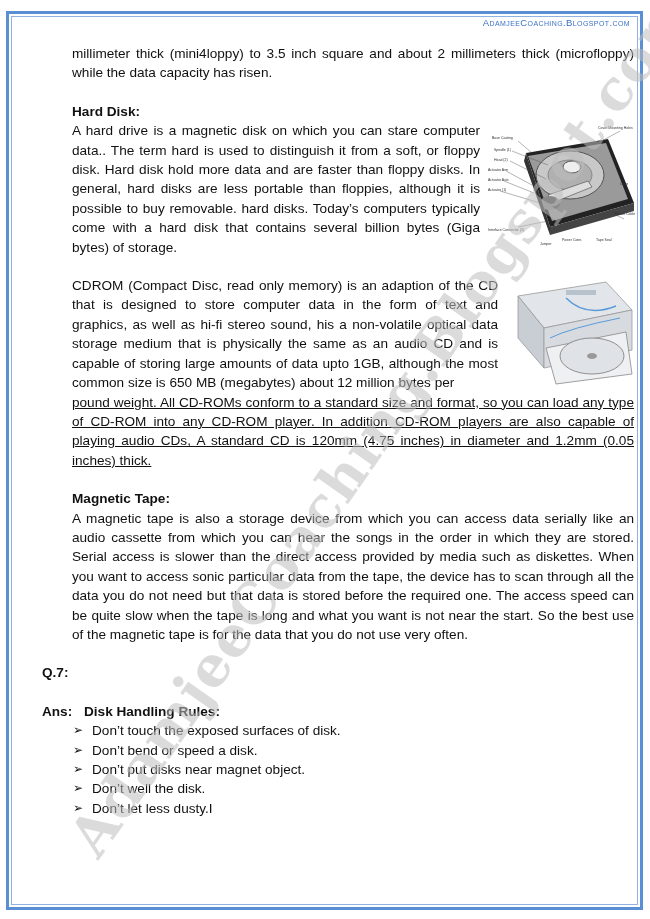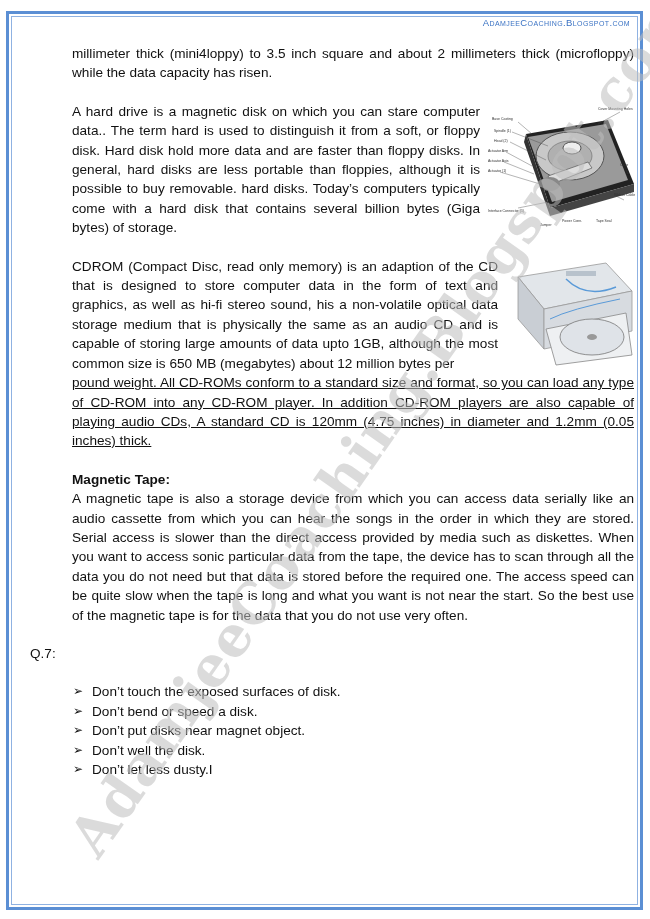--- a/index.html
+++ b/index.html
@@ -27,21 +27,21 @@
   p { margin:0; text-align:justify; }
   .heading { font-weight:bold; margin:0; }
   .gap { height:19px; }
   .float-img { float:right; margin-left:8px; }
   .hdd {
     width:150px; height:128px; margin-top:2px; margin-right:-4px; position:relative;
   }
   .cdrom {
     width:128px; height:108px; margin-top:2px; margin-right:0px; position:relative;
   }
-  .qa-row { display:flex; font-weight:normal; }
+  .qa-row { display:flex; font-weight:bold;margin-left:12px; }
   .qa-label { width:42px; flex:none; }
   ul.rules { list-style:none; margin:0; padding:0; margin-left:42px; }
   ul.rules li { position:relative; padding-left:20px; }
   ul.rules li .arrow {
     position:absolute; left:1px; top:0; font-size:12px;
   }
   .watermark {
     position:absolute; left:-10px; top:470px; width:760px;
     transform:rotate(-55deg); transform-origin:0 0;
     font-family:"DejaVu Serif", serif; font-weight:bold; font-size:56px;
@@ -61,20 +61,21 @@
 
 <div class="content">
 
   <div class="indent">
     <p>millimeter thick (mini4loppy) to 3.5 inch square and about 2 millimeters thick (microfloppy) while the data capacity has risen.</p>
   </div>
 
   <div class="gap"></div>
 
   <div class="indent">
+    <div class="heading">Hard Disk:</div>
     <div class="float-img hdd">
       <svg width="150" height="128" viewBox="0 0 150 128">
         <polygon points="38,30 120,16 146,80 62,104" fill="#222"></polygon>
         <polygon points="40,33 118,20 140,76 64,98" fill="#9a9a9a"></polygon>
         <ellipse cx="82" cy="52" rx="34" ry="24" fill="#c8c8c8" stroke="#555" stroke-width="1"></ellipse>
         <ellipse cx="82" cy="52" rx="22" ry="15" fill="#b0b0b0" stroke="#666" stroke-width="0.6"></ellipse>
         <ellipse cx="84" cy="44" rx="9" ry="6" fill="#eee" stroke="#333" stroke-width="0.8"></ellipse>
         <polygon points="60,72 100,58 104,64 64,80" fill="#ddd" stroke="#444" stroke-width="0.6"></polygon>
         <ellipse cx="62" cy="80" rx="10" ry="7" fill="#888"></ellipse>
         <polygon points="62,104 146,80 146,88 62,112" fill="#444"></polygon>
@@ -139,20 +140,24 @@
   </div>
 
   <div class="gap"></div>
 
   <div class="qa-row">
     <span class="qa-label">Q.7:</span>
   </div>
 
   <div class="gap"></div>
 
+  <div class="qa-row">
+    <span class="qa-label">Ans:</span>
+    <span>Disk Handling Rules:</span>
+  </div>
 
   <ul class="rules">
     <li><span class="arrow">➢</span><span>Don’t touch the exposed surfaces of disk.</span></li>
     <li><span class="arrow">➢</span><span>Don’t bend or speed a disk.</span></li>
     <li><span class="arrow">➢</span><span>Don’t put disks near magnet object.</span></li>
     <li><span class="arrow">➢</span><span>Don’t well the disk.</span></li>
     <li><span class="arrow">➢</span><span>Don’t let less dusty.I</span></li>
   </ul>
 </div>
 

